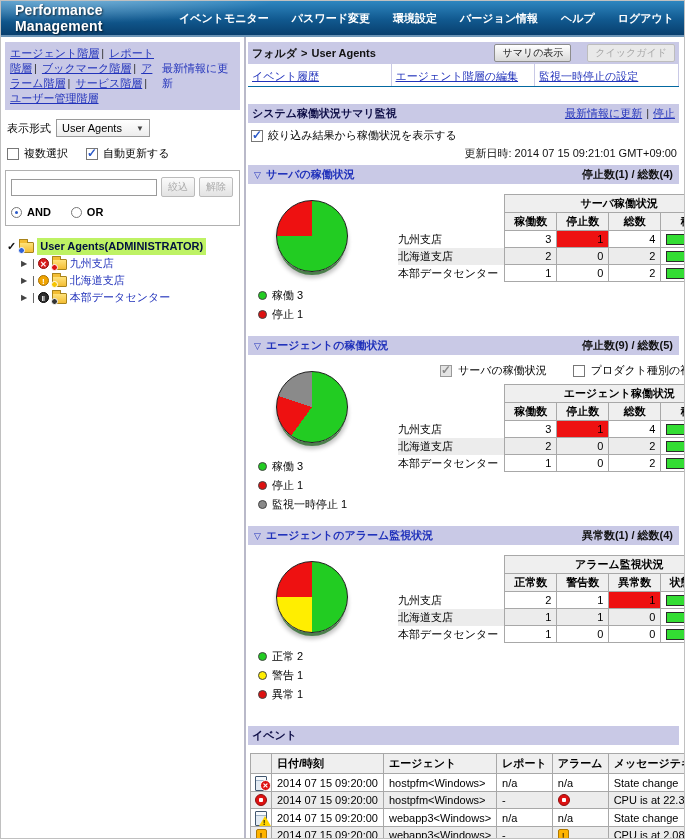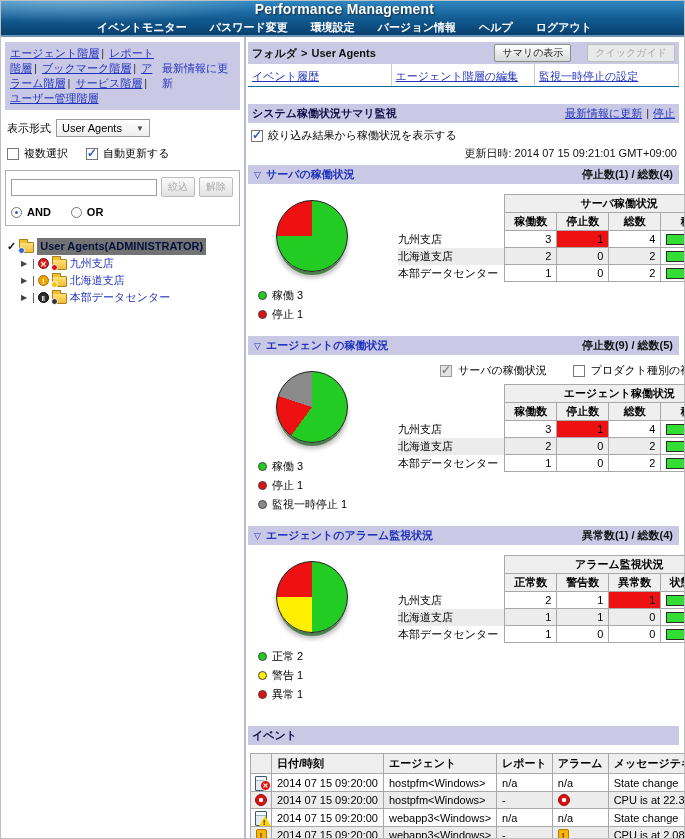--- a/index.html
+++ b/index.html
@@ -3,21 +3,21 @@
 <meta charset="utf-8">
 <style>
   * { margin:0; padding:0; box-sizing:border-box; }
   body { font-family:"Liberation Sans", sans-serif; background:#fff; }
   .page { width:685px; height:839px; overflow:hidden; background:#fff; border:1px solid #c0c0c0; position:relative; }
 
   
   .topbar { height:36px; display:flex; align-items:center; justify-content:space-between;
     background: radial-gradient(ellipse 340px 46px at 70px -6px, rgba(255,255,255,.38), transparent 62%),
                 linear-gradient(180deg,#2e86c0 0%, #11598f 55%, #083f6e 100%);
-    border-bottom:2px solid #6a93b5; padding:0 10px 0 14px;flex-direction:column; }
+    border-bottom:2px solid #6a93b5; padding:0 10px 0 14px; }
   .logo { color:#fff; font-size:14px; font-weight:bold; text-shadow:1px 1px 2px rgba(0,0,0,.65); letter-spacing:.2px; }
   .topnav { display:flex; gap:23px; }
   .topnav a { color:#fff; font-size:11px; font-weight:bold; text-decoration:none; cursor:pointer; white-space:nowrap; }
 
   .content { display:flex; height:801px; }
 
   
   .sidebar { width:245px; padding:5px 4px 0 4px; border-right:2px solid #b9b9c9; font-size:11px; overflow:hidden; }
   .hier-box { background:#c9c9e6; padding:4px 5px; display:flex; line-height:15px; }
   .hier-left { width:152px; }
@@ -58,21 +58,21 @@
   .b-error { background:#dd1111; }
   .b-warning { background:#f5c400; }
   .b-paused { background:#333; }
   .stat { width:11px; height:11px; border-radius:50%; flex:none; position:relative; color:#fff; font-size:8px; font-weight:bold; text-align:center; line-height:11px; }
   .st-error { background:#d81f1f; border:1px solid #8d0d0d; }
   .st-error::after { content:"✕"; }
   .st-warning { background:#f0a400; border:1px solid #a86f00; }
   .st-warning::after { content:"!"; }
   .st-paused { background:#2e2e2e; border:1px solid #000; }
   .st-paused::after { content:"‖"; font-size:7px; }
-  .rootlabel { background:#737373; color:#001040; font-weight:bold; padding:0 3px; cursor:pointer; }
+  .rootlabel { background:#bef264; color:#001040; font-weight:bold; padding:0 3px; cursor:pointer; }
   .tlink { color:#2233bb; text-decoration:none; cursor:pointer; }
 
   
   .panel { flex:1; padding:5px 5px 0 2px; overflow:hidden; }
   .lavbar { background:#c9c9e6; display:flex; align-items:center; padding:2px 4px; min-height:18px; }
   .crumb { font-size:11px; font-weight:bold; color:#111; display:flex; gap:4px; align-items:center; flex:1; }
   .bc-btns { display:flex; gap:16px; }
   .btn { font-size:10px; padding:1px 7px; background:linear-gradient(#ffffff,#d9d9d9); border:1px solid #8d8d8d; border-radius:2px; color:#222; cursor:pointer; white-space:nowrap; }
   .btn.disabled { color:#a6a6a6; background:#e9e9e9; border-color:#bdbdbd; cursor:default; }
   .linksrow { display:flex; border-bottom:1px solid #0369a1; }

